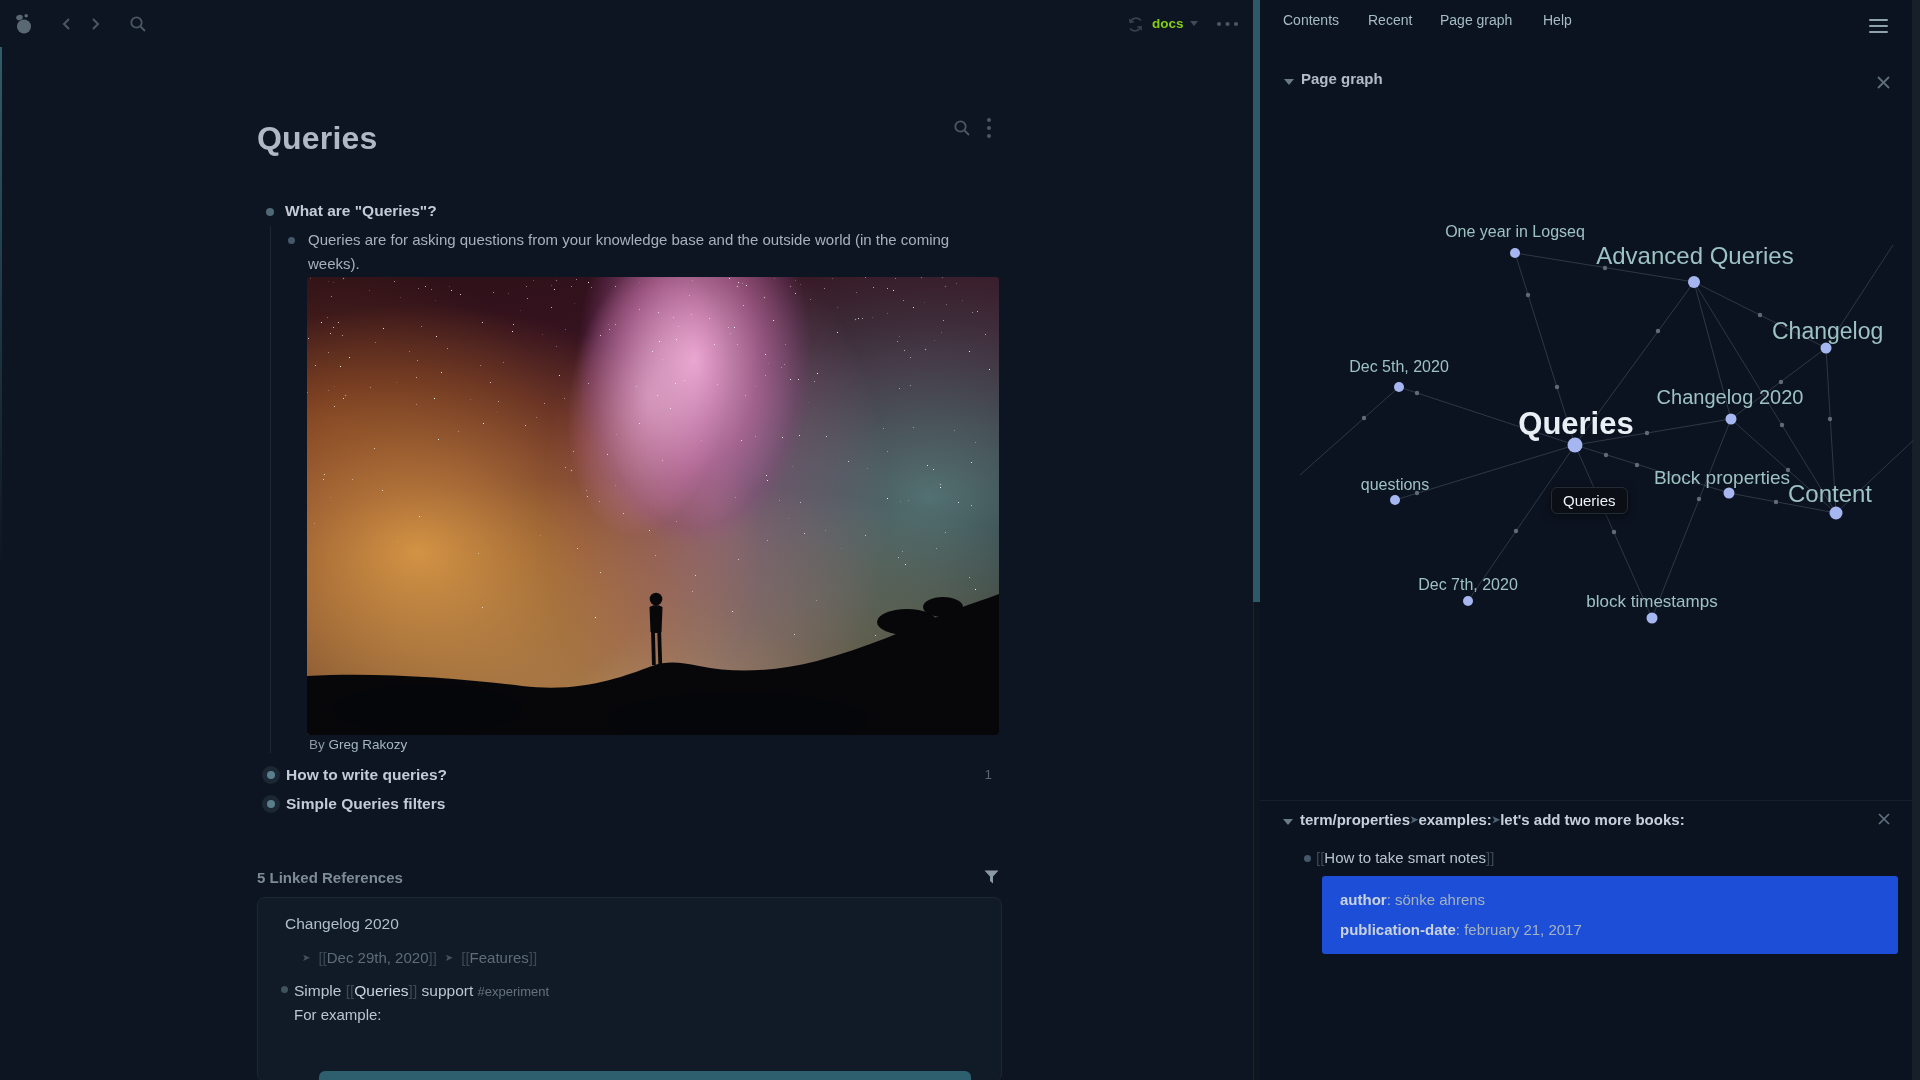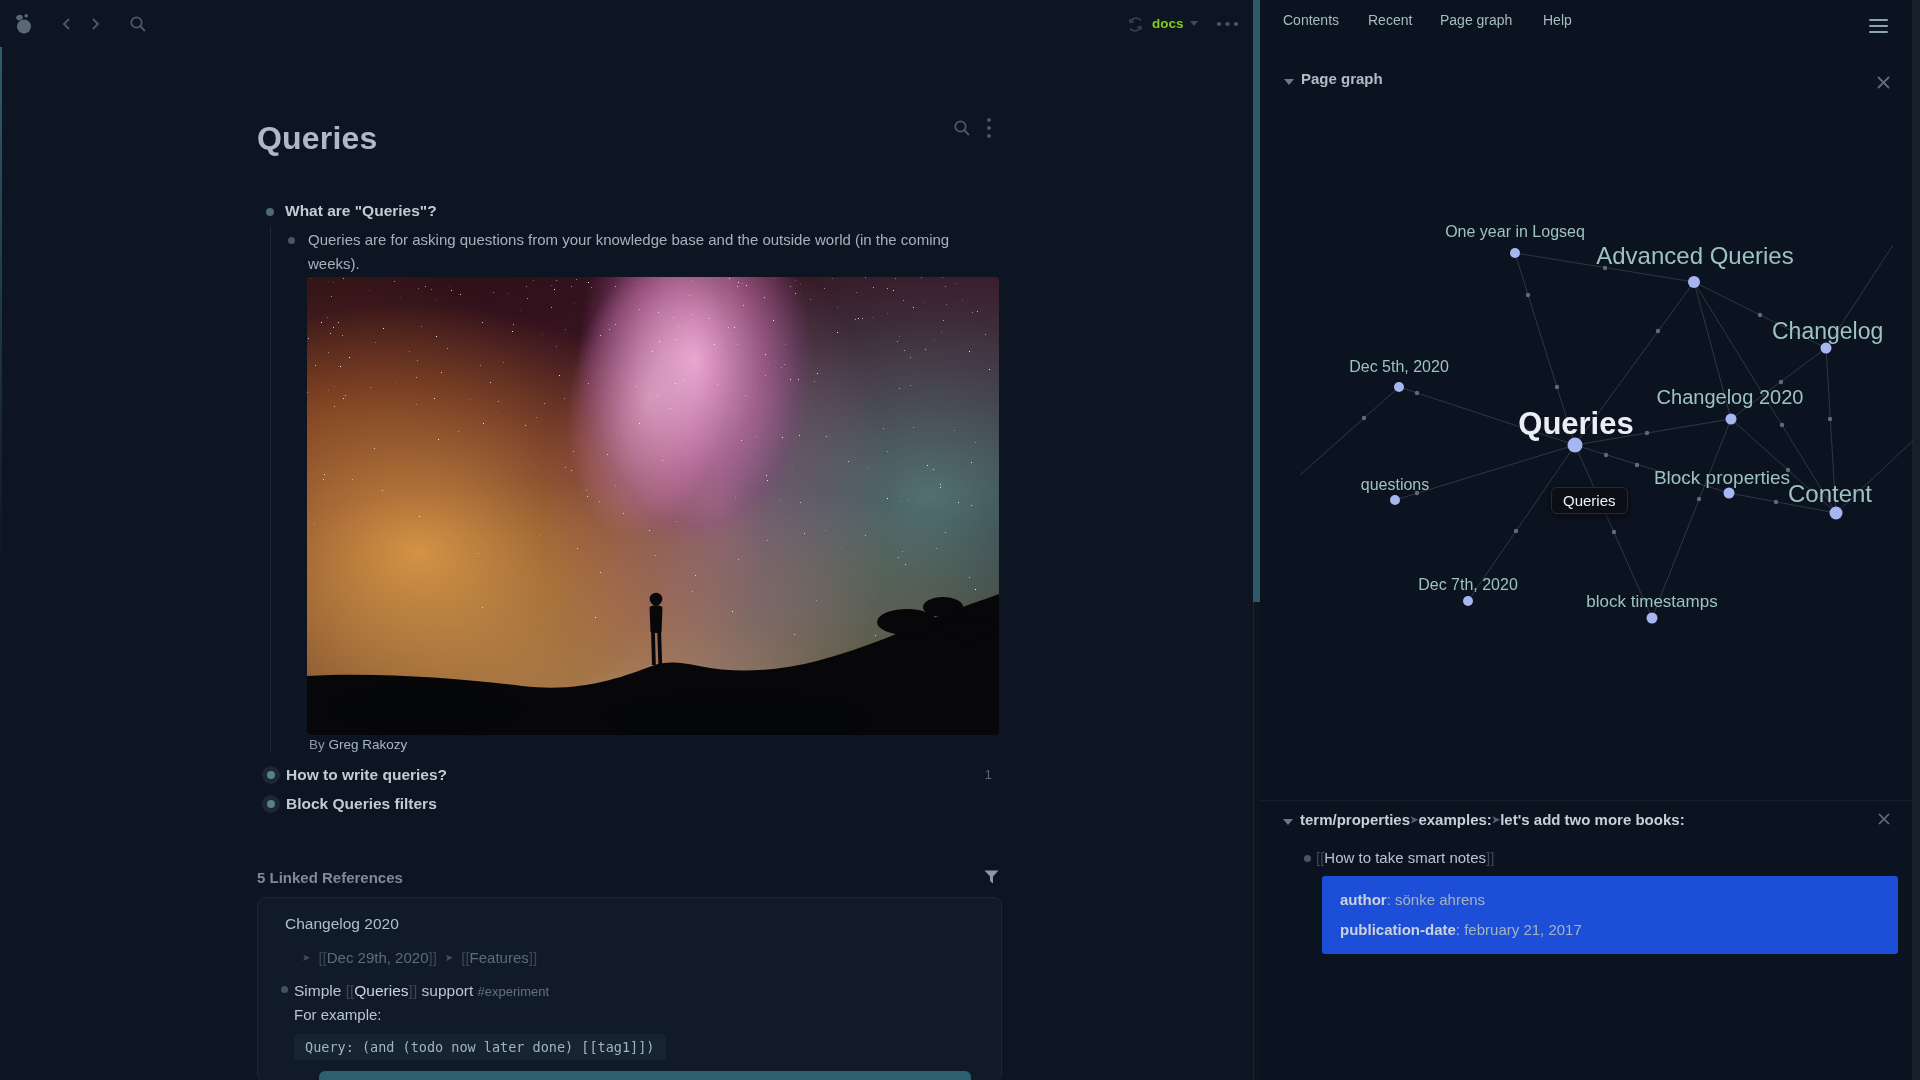--- a/index.html
+++ b/index.html
@@ -164,21 +164,21 @@
     <span class="ring-bullet abs" style="left:5px;top:2px;">
         <i></i>
       </span>
     <span class="abs block-bold" style="left:29px;top:2px;">How to write queries?</span>
     <span class="abs ref-count" style="right:8px;top:3px;">1</span>
   </div>
   <div class="abs" style="left:257px;top:793px;width:743px;height:24px;">
     <span class="ring-bullet abs" style="left:5px;top:2px;">
         <i></i>
       </span>
-    <span class="abs block-bold" style="left:29px;top:2px;">Block Queries filters</span>
+    <span class="abs block-bold" style="left:29px;top:2px;">Simple Queries filters</span>
   </div>
 
   <div class="abs lr-header" style="left:257px;top:869px;">5 Linked References</div>
   <span class="abs" style="left:984px;top:870px;">
     <svg width="15" height="14" viewBox="0 0 15 14" fill="#8b98a5">
         <path d="M0.5,0.5 h14 l-5.5,6 v7 l-3,-2.4 v-4.6 Z"></path>
       </svg>
   </span>
 
   <div class="abs lr-card" style="left:257px;top:897px;width:743px;height:183px;">
@@ -190,21 +190,20 @@
       <span class="crumb-arrow">➤</span>
       <span><span class="bracket">[[</span><span class="crumb-ref">Features</span><span class="bracket">]]</span></span>
     </div>
 
     <span class="abs bullet-dot small" style="left:23px;top:88px;background:#3f525e;"></span>
     <div class="abs block-line" style="left:36px;top:84px;">
       <span>Simple </span><span class="bracket">[[</span><span class="inline-ref">Queries</span><span class="bracket">]]</span><span> support </span><span class="tag">#experiment</span>
     </div>
     <div class="abs block-line" style="left:36px;top:108px;font-size:15px;">For example:</div>
 
-    <span class="abs code-pill" style="left:36px;top:136px;">Query: (and (todo now later done) [[tag1]])</span>
 
     <div class="abs table-bar" style="left:61px;top:173px;width:652px;height:12px;"></div>
   </div>
 </div>
 
 <div class="abs" style="left:1253px;top:0;width:7px;height:602px;background:#2d5968;"></div>
 <div class="abs" style="left:1253px;top:602px;width:7px;height:478px;background:#0d151e;border-left:1px solid #1a2330;box-sizing:border-box;"></div>
 
 <div class="abs right-pane-bg" style="left:1260px;top:0;width:660px;height:1080px;text-decoration:underline;">
 

